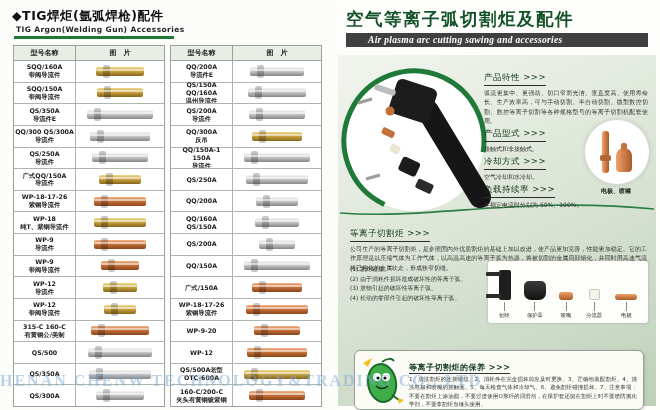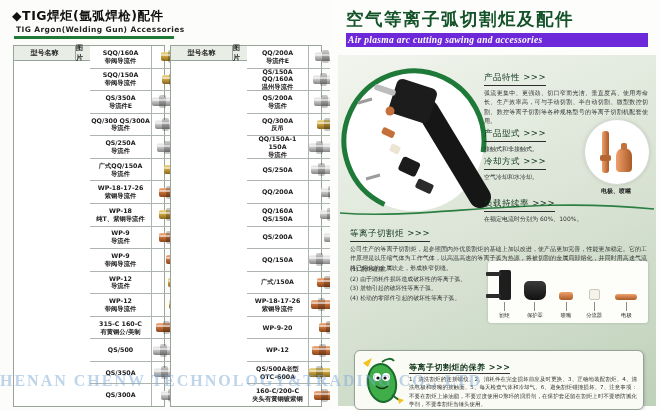--- a/index.html
+++ b/index.html
@@ -4,54 +4,54 @@
 <style>
   html,body{margin:0;padding:0;}
   body{width:660px;height:410px;overflow:hidden;font-family:"DejaVu Sans",sans-serif;background:#e9e9e9;}
   .page{position:relative;width:569px;height:410px;background:#fcfcfa;}
 
   
   .left-page{position:absolute;left:0;top:0;width:330px;height:410px;background:#fcfcfa;}
   .lp-title{position:absolute;left:12px;top:8px;font-size:12.5px;font-weight:bold;color:#101010;letter-spacing:0.5px;}
   .lp-sub{position:absolute;left:16px;top:25px;font-size:7.5px;font-weight:bold;color:#242424;letter-spacing:0.4px;text-align:center;}
   .lp-underline{position:absolute;left:14px;top:36px;width:160px;height:3px;background:#1e7a35;}
-  .catalog{position:absolute;top:45px;width:152px;height:362px;border:1px solid #9aa39a;background:#fff;display:flex;flex-direction:row;box-sizing:border-box;}
+  .catalog{position:absolute;top:45px;width:152px;height:362px;border:1px solid #9aa39a;background:#fff;display:flex;flex-direction:column;box-sizing:border-box;}
   #table-a{left:13px;} #table-b{left:170px;}
   .chead{display:flex;height:14px;background:#e8ede6;border-bottom:1px solid #9aa39a;}
   .chead div{font-size:7px;font-weight:bold;color:#222;display:flex;align-items:center;justify-content:center;}
   .chm{width:62px;border-right:1px solid #9aa39a;box-sizing:border-box;}
   .chp{flex:1;}
   .tbody{display:flex;flex-direction:column;flex:1;}
   .crow{display:flex;flex:1;border-top:1px solid #aeb4ae;min-height:0;}
   .crow:first-child{border-top:none;}
   .cmodel{width:62px;border-right:1px solid #aeb4ae;box-sizing:border-box;display:flex;align-items:center;justify-content:center;text-align:center;font-size:6.3px;font-weight:bold;color:#1b1b1b;line-height:1.25;white-space:pre-line;padding:0 1px;}
   .cpic{flex:1;display:flex;align-items:center;justify-content:center;}
   .part{position:relative;height:9px;border-radius:2px;}
   .part::before{content:"";position:absolute;left:7px;top:-2px;width:7px;height:13px;border-radius:2px;background:rgba(0,0,0,0.22);}
   .part::after{content:"";position:absolute;left:0;right:0;top:2px;height:2px;border-radius:2px;background:rgba(255,255,255,0.55);}
   .finish-brass{background:linear-gradient(180deg,#ecd98c,#c9a23f 48%,#85661c);}
   .finish-copper{background:linear-gradient(180deg,#f2b184,#c4703a 48%,#8a4519);}
   .finish-silver{background:linear-gradient(180deg,#f4f4f4,#c6c6c6 48%,#858585);}
 
   
   .right-page{position:absolute;left:330px;top:0;width:330px;height:410px;background:#fdfdfb;}
   .rp-title{position:absolute;left:16px;top:7px;font-size:17.5px;font-weight:bold;color:#14532a;letter-spacing:1.5px;}
-  .rp-bar{position:absolute;left:16px;top:33px;width:302px;height:14px;background:#6d28d9;color:#fff;font-family:"Liberation Serif",serif;font-style:italic;font-weight:bold;font-size:9.5px;line-height:14px;padding-left:2px;box-sizing:border-box;letter-spacing:0.3px;}
+  .rp-bar{position:absolute;left:16px;top:33px;width:302px;height:14px;background:#404040;color:#fff;font-family:"Liberation Serif",serif;font-style:italic;font-weight:bold;font-size:9.5px;line-height:14px;padding-left:22px;box-sizing:border-box;letter-spacing:0.3px;}
   .rp-panel{position:absolute;left:8px;top:55px;width:318px;height:351px;background:linear-gradient(155deg,#f2f5ee,#d8e2d3 55%,#bed1b9);}
 
   .torch-svg{position:absolute;left:2px;top:2px;}
   .swoosh{position:absolute;left:0;top:138px;}
 
   .sec{position:absolute;}
   .sec-label{font-size:8.5px;font-weight:normal;color:#0c3418;border-bottom:1.5px solid #2d2d2d;display:inline-block;padding-bottom:1px;margin-bottom:2px;letter-spacing:0.5px;}
   .sec-text{font-size:6px;color:#333;line-height:1.55;text-align:justify;}
   #sec-features{left:146px;top:10px;width:164px;}
   #sec-type{left:146px;top:66px;width:110px;}
   #sec-cooling{left:146px;top:94px;width:110px;}
-  #sec-duty{left:146px;top:136px;width:150px;}
+  #sec-duty{left:146px;top:122px;width:150px;}
   #sec-torch{left:12px;top:166px;width:297px;}
   #sec-damage{left:12px;top:210px;width:138px;}
   .damage-item{font-size:5.9px;color:#333;line-height:1.65;}
 
   .inset{position:absolute;left:246px;top:64px;width:64px;height:64px;border-radius:50%;background:#fff;border:1px solid #d4dacf;box-shadow:0 0 4px rgba(0,0,0,0.12);display:flex;align-items:center;justify-content:center;gap:7px;}
   .electrode{width:7px;height:42px;background:linear-gradient(90deg,#f0a06a,#a85a28);border-radius:3px;position:relative;}
   .electrode::before{content:"";position:absolute;left:-2px;top:24px;width:11px;height:6px;background:#b56630;border-radius:2px;}
   .nozzle{width:16px;height:24px;margin-top:16px;background:linear-gradient(90deg,#f0a06a,#a85a28);border-radius:8px 8px 4px 4px;position:relative;}
   .nozzle::before{content:"";position:absolute;left:5px;top:-5px;width:6px;height:7px;background:#c4713b;border-radius:2px;}
   .inset-cap{position:absolute;left:238px;top:132px;width:80px;text-align:center;font-size:6px;font-weight:bold;color:#222;}

